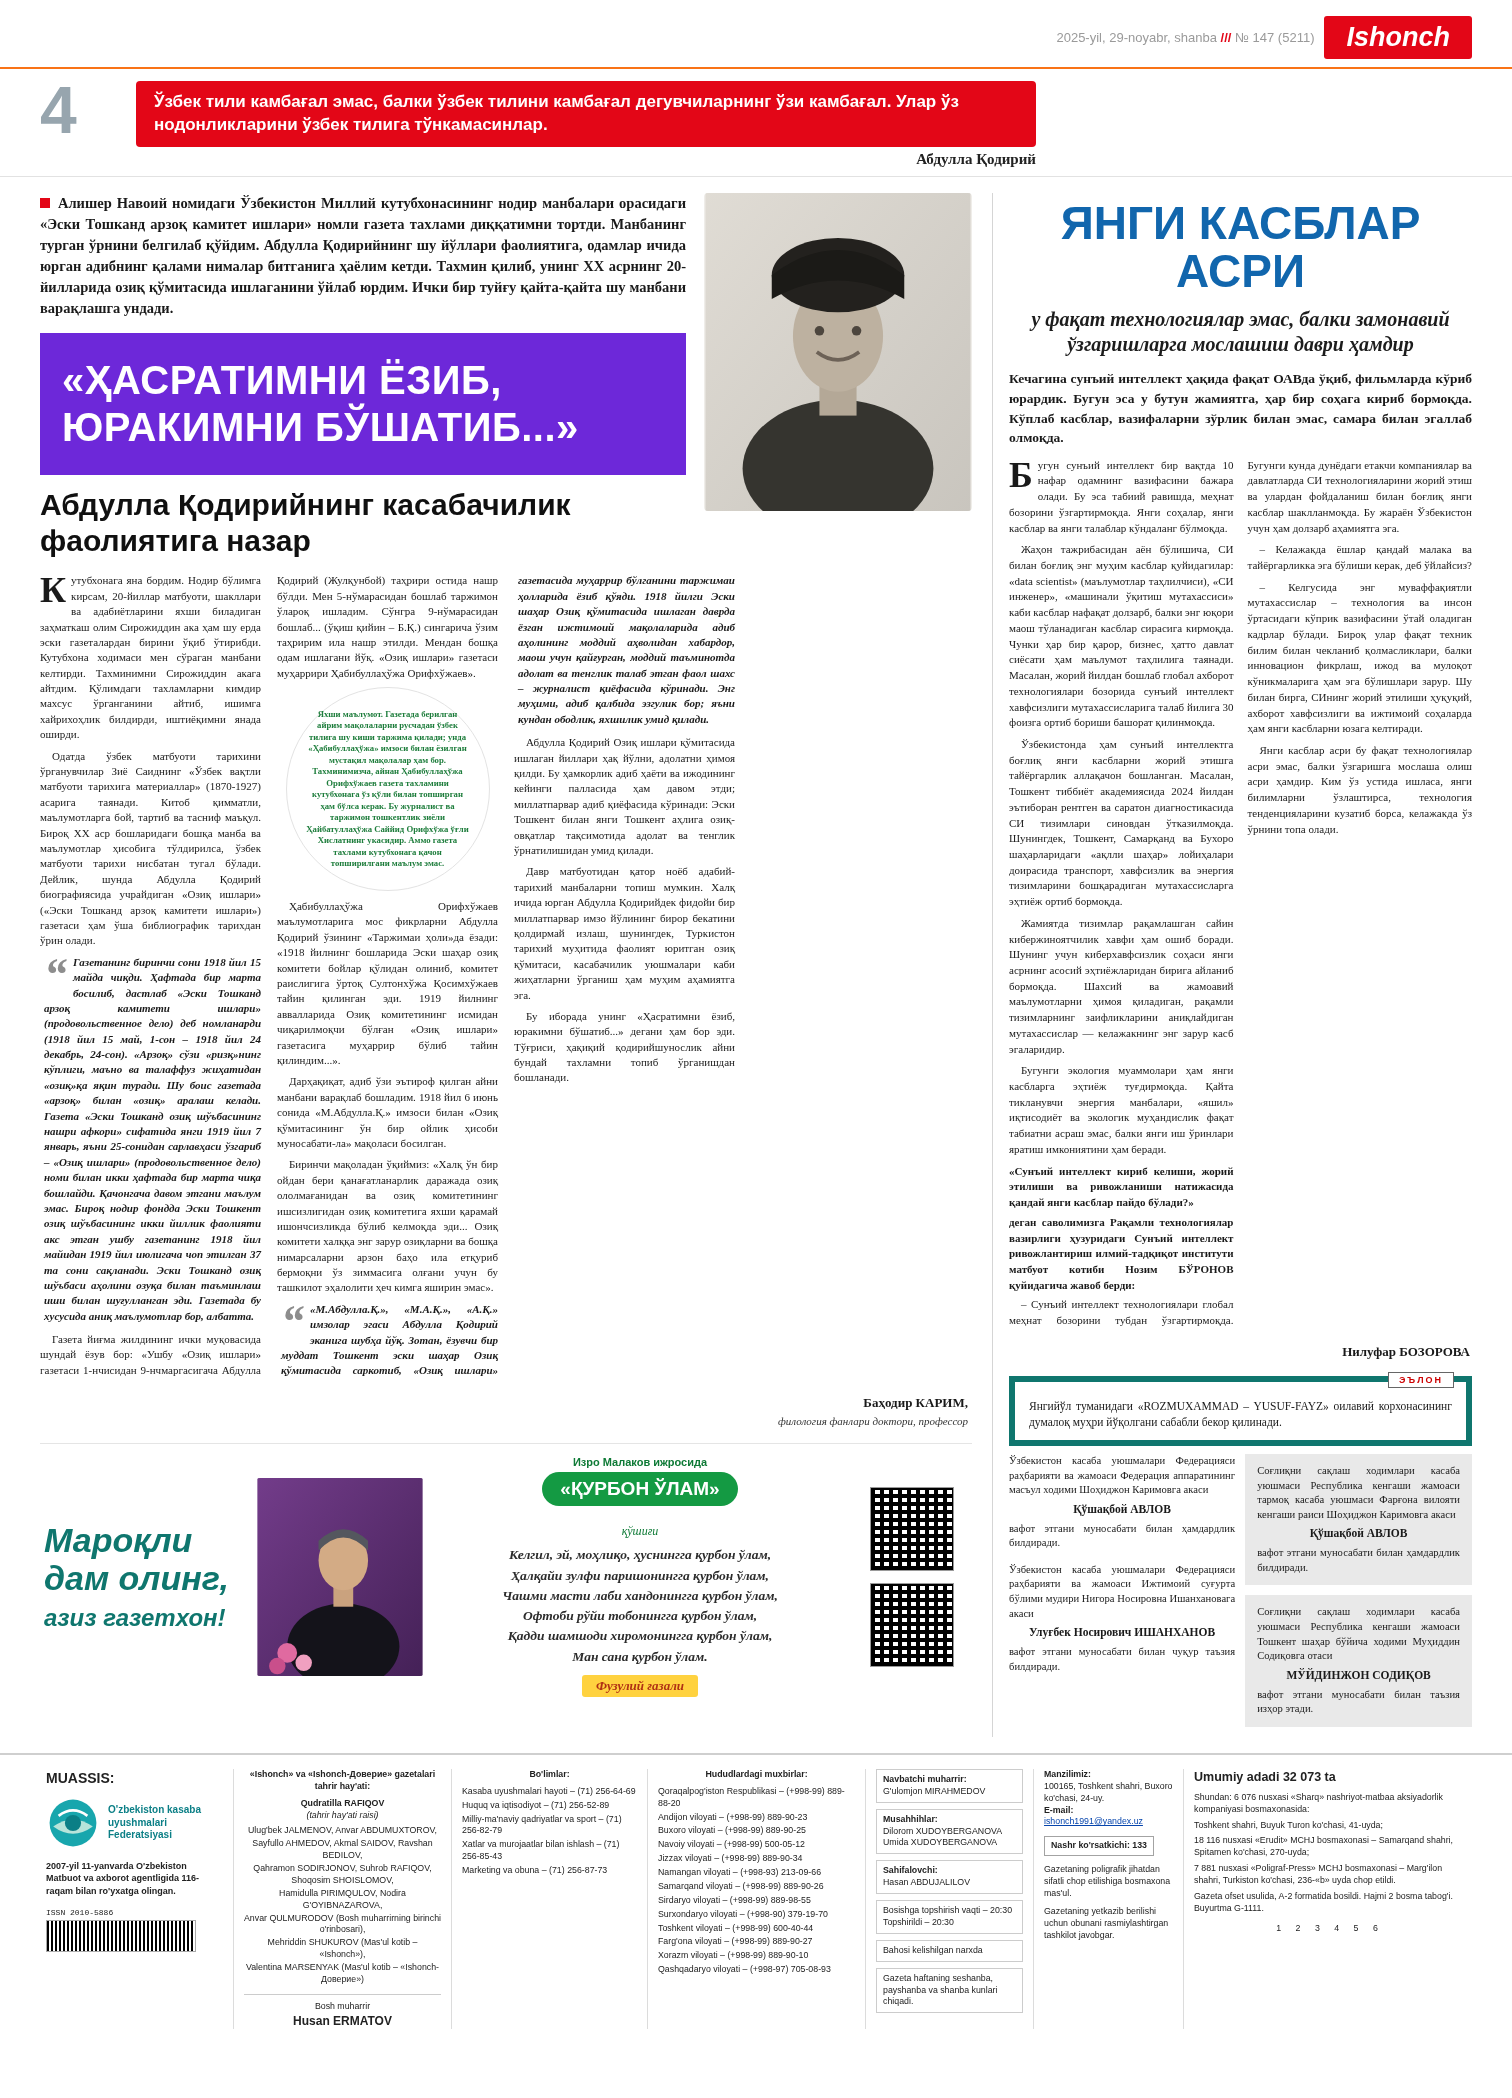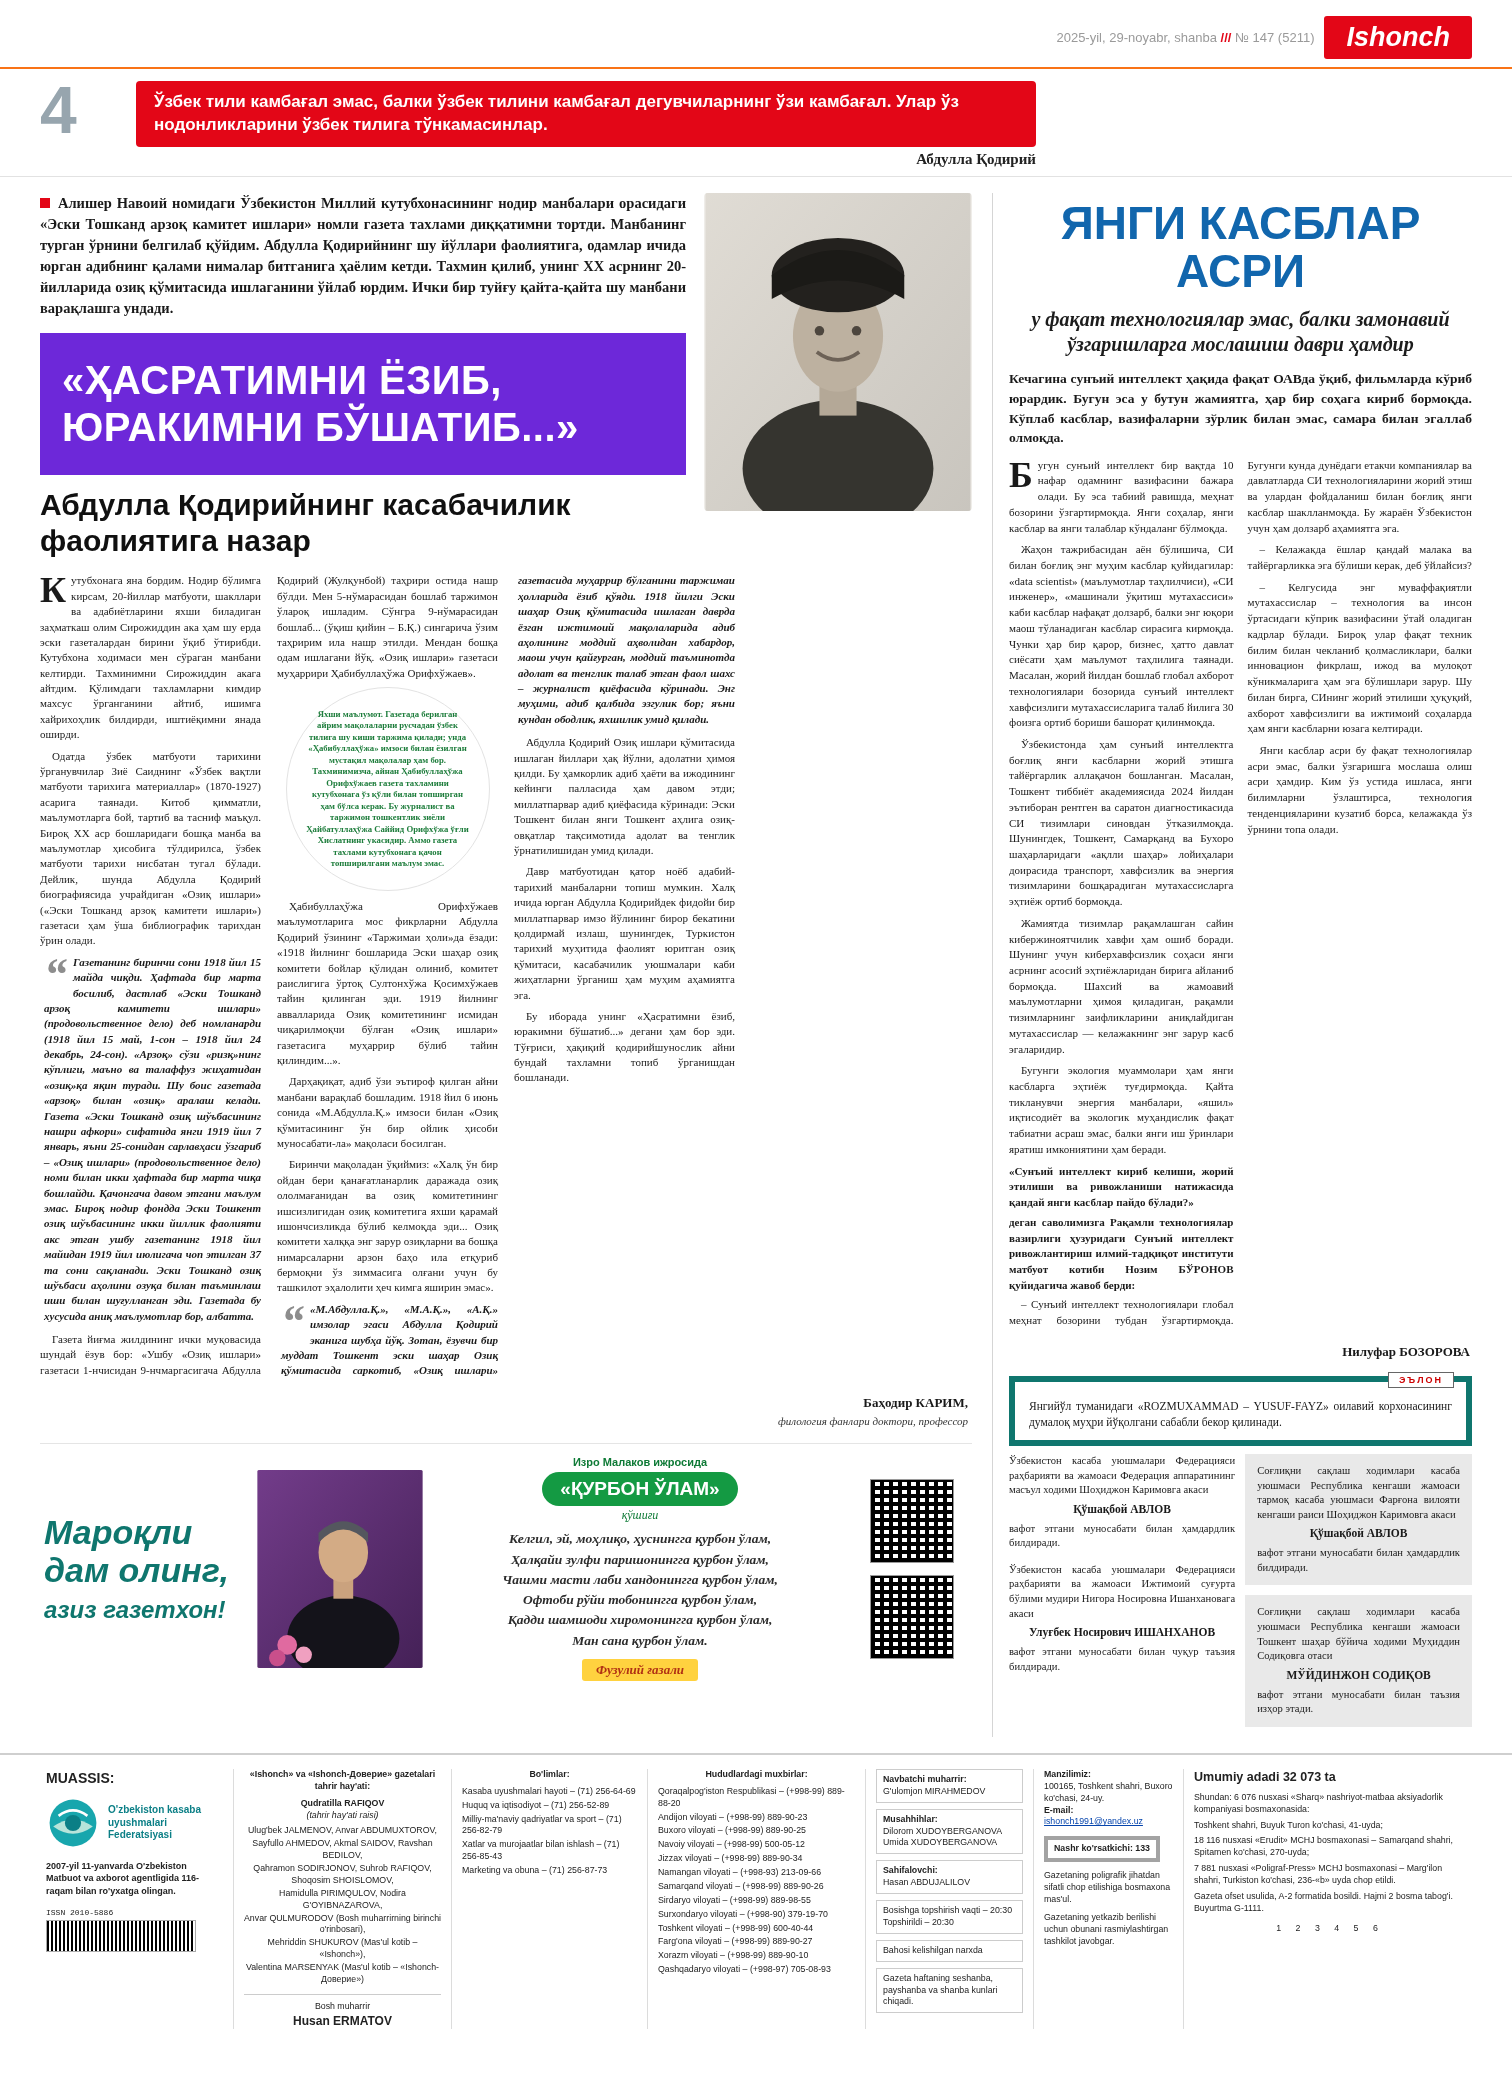--- a/index.html
+++ b/index.html
@@ -52,21 +52,21 @@
   
   .ad { display:flex; align-items:center; gap:16px; margin-top:14px; padding:12px 4px; border-top:1px solid #e5e5e5; min-height:228px; }
   .ad-slogan { width:196px; color:#0f766e; font-family:"Liberation Sans",sans-serif; font-weight:bold; font-style:italic; line-height:1.12; }
   .ad-slogan .s1 { font-size:34px; display:block; }
   .ad-slogan .s2 { font-size:24px; display:block; margin-top:8px; }
   .ad-photo { width:168px; height:198px; border-radius:4px; overflow:hidden; flex-shrink:0; }
   .ad-photo svg { width:100%; height:100%; display:block; }
   .ad-song { flex:1; text-align:center; }
   .ad-performer { font-family:"Liberation Sans",sans-serif; font-size:11px; font-weight:bold; color:#0e7a36; margin-bottom:4px; }
   .song-pill { display:inline-block; background:#149a43; color:#fff; font-family:"Liberation Sans",sans-serif; font-weight:bold; font-size:19px; padding:6px 18px; border-radius:20px; }
-  .song-sub { font-style:italic; font-size:12px; color:#0e7a36; margin:2px 0 6px; }
+  .song-sub { font-style:italic; font-size:12px; color:#0e7a36; margin:18px 0 6px; }
   .poem { font-style:italic; font-weight:bold; font-size:13.5px; line-height:1.5; color:#2c2c2c; }
   .poem div { white-space:nowrap; }
   .poem-src { display:inline-block; margin-top:8px; background:#ffd23f; color:#b03014; font-weight:bold; font-style:italic; font-size:13px; padding:3px 14px; border-radius:3px; }
   .ad-qr { width:112px; display:flex; flex-direction:column; gap:12px; align-items:center; flex-shrink:0; }
   .qr { width:84px; height:84px; border:1px solid #9a9a9a; background:
         repeating-linear-gradient(0deg,#000 0 4px,transparent 4px 8px),
         repeating-linear-gradient(90deg,#000 0 4px,#fff 4px 9px); }
 
   
   .r-headline { color:#1166ad; font-family:"Liberation Sans",sans-serif; font-weight:bold; text-align:center; font-size:46px; line-height:1.05; margin-top:6px; }
@@ -109,21 +109,21 @@
   .f-dept { width:196px; }
   .f-dept .hd, .f-reg .hd { font-weight:bold; text-align:center; margin-bottom:5px; }
   .f-dept div, .f-reg div { margin-bottom:2px; }
   .f-reg { width:218px; }
   .f-prod { width:168px; }
   .grp { border:1px solid #ccc; padding:4px 6px; margin-bottom:6px; }
   .grp .lab { font-weight:bold; }
   .f-addr { width:150px; }
   .f-addr .lab { font-weight:bold; }
   .email { color:#0645ad; text-decoration:underline; cursor:pointer; }
-  .idx { font-weight:bold; border:4px solid #a3a3a3; padding:3px 6px; margin-top:8px; display:inline-block; }
+  .idx { font-weight:bold; border:1px solid #a3a3a3; padding:3px 6px; margin-top:8px; display:inline-block; }
   .f-adadi { flex:1; }
   .adadi-title { font-weight:bold; font-size:12.5px; margin-bottom:6px; }
   .adadi-lines div { margin-bottom:4px; }
   .pages-row { letter-spacing:6px; font-weight:normal; margin-top:8px;text-align:center; }
 </style>
 </head>
 <body>
 
 <div class="page">
 

